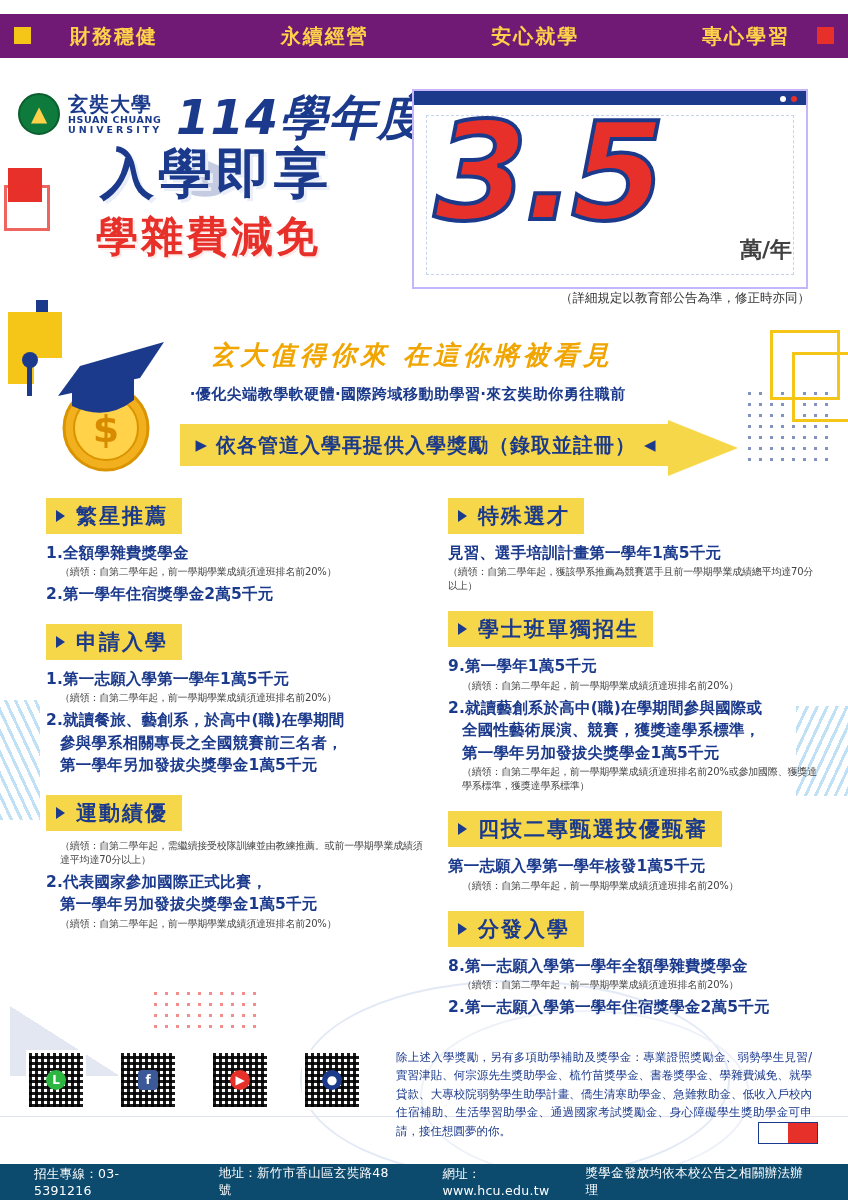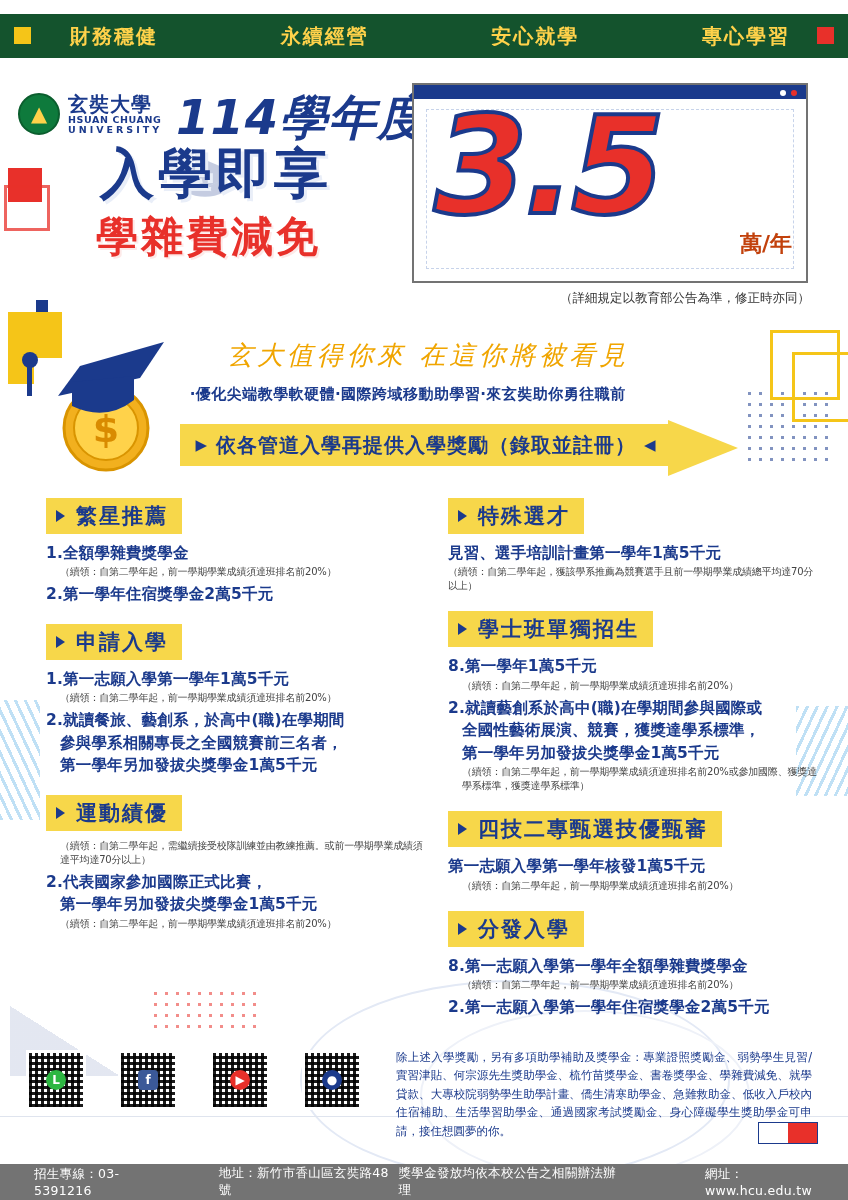--- a/index.html
+++ b/index.html
@@ -14,21 +14,21 @@
     width: 848px; height: 1200px;
     background: #ffffff;
     overflow: hidden;
   }
 
   
   .deco { position: absolute; pointer-events: none; }
 
   .topbar {
     position: absolute; top: 14px; left: 0; width: 848px; height: 44px;
-    background: #14532d;
+    background: #701a75;
   }
   .topbar .sq-l { position:absolute; left:14px; top:13px; width:17px; height:17px; background:#f5c518; }
   .topbar .sq-r { position:absolute; right:14px; top:13px; width:17px; height:17px; background:#e8302a; }
   .topbar-items {
     position:absolute; left:60px; top:0; width:740px; height:44px;
     display:flex; align-items:center; justify-content:space-between;
     padding: 0 10px 0 10px;
   }
   .topbar-items span {
     color:#ffd24a; font-size:20px; font-weight:bold; letter-spacing:2px;
@@ -116,22 +116,22 @@
     font-size:42px; font-weight:bold; color:#e8302a; letter-spacing:3px;
     text-shadow: 2px 2px 0 #fde9e8;
   }
   .grad-cap-deco {
     position:absolute; left:170px; top:90px; width:70px;height:52px;
     opacity:.25;
   }
 
   
   .numcard {
-    position:absolute; left:412px; top:19px; width:396px; height:200px;
-    background:#ffffff; border:2px solid #737373;
+    position:absolute; left:412px; top:25px; width:396px; height:200px;
+    background:#ffffff; border:2px solid #c4b5fd;
   }
   .numcard .bar {
     position:absolute; left:0; top:0; width:100%; height:14px; background:#1b3a8c;
   }
   .numcard .dot1, .numcard .dot2 {
     position:absolute; top:4.5px; width:6px;height:6px;border-radius:50%;
   }
   .numcard .dot1 { right:20px; background:#ffffff;}
   .numcard .dot2 { right:9px; background:#e8302a;}
   .numcard .inner {
@@ -140,33 +140,32 @@
   }
   .bignum {
     position:absolute; left:20px; top:22px;
     font-size:135px; line-height:120px; font-weight:bold; font-style:italic;
     color:#e8302a;
     -webkit-text-stroke: 4px #1b3a8c;
     letter-spacing: -4px;
   }
   .bignum-unit {
     position:absolute; right:14px; bottom:22px;
-    font-size:22px; font-weight:bold; color:#c2410c;
+    font-size:22px; font-weight:bold; color:#404040;
   }
   .note-rule {
     position:absolute; right:38px; top:226px;
     font-size:12.5px; color:#333;
   }
 
   
   .slogan {
     position:absolute; left:210px; top:338px;
-    font-size:26px; font-weight:normal; font-style:italic; color:#f0a500;
+    font-size:26px; font-weight:bold; font-style:italic; color:#f0a500;
     letter-spacing:4px;
-    margin-left:17px;
   }
   .slogan-sub {
     position:absolute; left:190px; top:385px;
     font-size:15px; color:#1b3a8c; letter-spacing:.5px; font-weight:bold;
   }
   .cta {
     position:absolute; left:180px; top:424px; width:492px; height:42px;
     background:#f7d74a; display:flex; align-items:center; justify-content:center;
     color:#1b3a8c; font-size:20px; font-weight:bold; letter-spacing:1px;
   }
@@ -231,21 +230,21 @@
     font-size:11.5px; color:#1b3a8c; line-height:1.6; text-align:justify;
   }
   .footer-swatch {
     position:absolute; right:30px; top:1122px; width:60px; height:22px;
     border:1px solid #1b3a8c; display:flex;
   }
   .footer-swatch i { display:block; width:50%; height:100%; }
 
   .bottombar {
     position:absolute; left:0; bottom:0; width:848px; height:36px;
-    background:#737373; color:#fff;
+    background:#0c4a6e; color:#fff;
     display:flex; align-items:center;
   }
   .bottombar .seg { font-size:12.5px; letter-spacing:.3px; }
   .bottombar .s1 { margin-left: 34px; }
   .bottombar .s2 { margin-left: 44px; }
   .bottombar .s3 { margin-left: 44px; }
   .bottombar .s4 { margin-left: auto; margin-right: 36px; }
   .grayline { position:absolute; left:0; top:1116px; width:848px; height:1px; background:#dfe4ee;}
 </style>
 </head>
@@ -405,21 +404,21 @@
       </div>
     </div>
 
     <div class="sec">
       <div class="sec-title">
         <span class="tri"></span>
         <span>學士班單獨招生</span>
       </div>
       <div class="sec-body">
         <div class="item">
-          <div class="item-main">8.第一學年1萬5千元</div>
+          <div class="item-main">9.第一學年1萬5千元</div>
           <div class="item-note">（續領：自第二學年起，前一學期學業成績須達班排名前20%）</div>
         </div>
         <div class="item">
           <div class="item-main">2.就讀藝創系於高中(職)在學期間參與國際或</div>
           <div class="item-main indent">全國性藝術展演、競賽，獲獎達學系標準，</div>
           <div class="item-main indent">第一學年另加發拔尖獎學金1萬5千元</div>
           <div class="item-note">（續領：自第二學年起，前一學期學業成績須達班排名前20%或參加國際、獲獎達學系標準，獲獎達學系標準）</div>
         </div>
       </div>
     </div>
@@ -469,17 +468,17 @@
   <div class="footer-text">除上述入學獎勵，另有多項助學補助及獎學金：專業證照獎勵金、弱勢學生見習/實習津貼、何宗源先生獎助學金、梳竹苗獎學金、書卷獎學金、學雜費減免、就學貸款、大專校院弱勢學生助學計畫、僑生清寒助學金、急難救助金、低收入戶校內住宿補助、生活學習助學金、通過國家考試獎勵金、身心障礙學生獎助學金可申請，接住想圓夢的你。</div>
 
   <div class="footer-swatch">
     <i style="background:#ffffff"></i>
     <i style="background:#e8302a"></i>
   </div>
 
   <div class="bottombar">
     <span class="seg s1">招生專線：03-5391216</span>
     <span class="seg s2">地址：新竹市香山區玄奘路48號</span>
+    <span class="seg s3">網址：www.hcu.edu.tw</span>
     <span class="seg s4">獎學金發放均依本校公告之相關辦法辦理</span>
-    <span class="seg s3">網址：www.hcu.edu.tw</span>
   </div>
 
 </div>
 
 </body></html>

